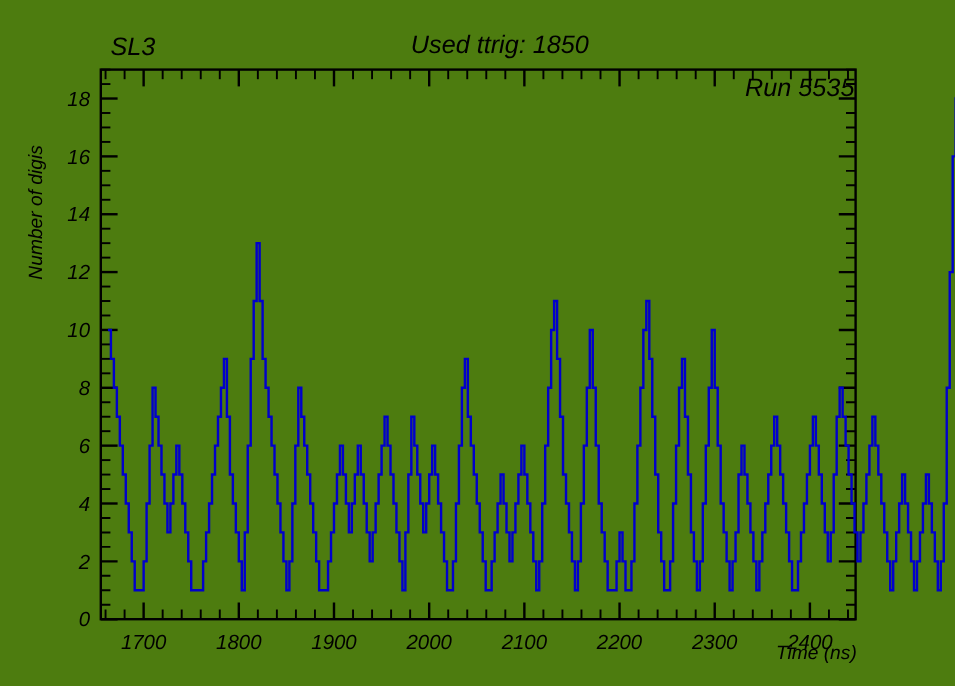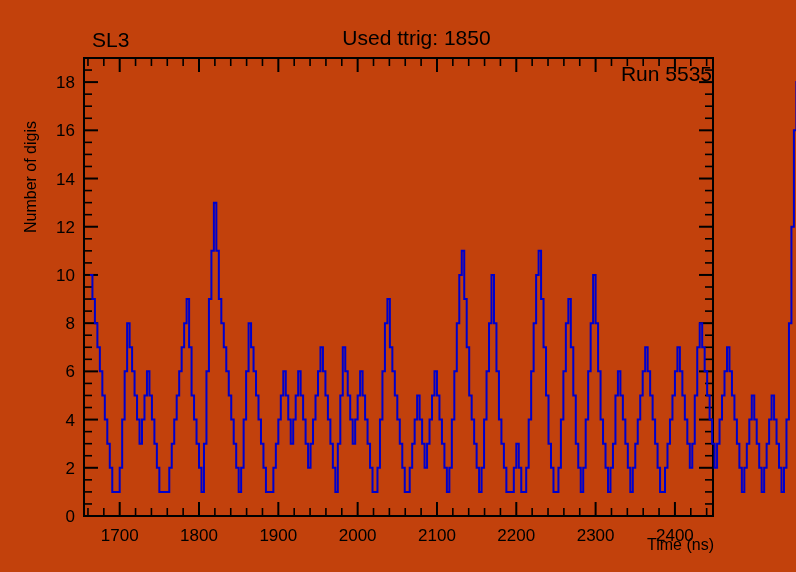--- a/index.html
+++ b/index.html
@@ -10,21 +10,22 @@
   body {
     width: 796px;
     height: 572px;
     font-family: "Liberation Sans", sans-serif;
     overflow: hidden;
   }
   #canvas-root {
     position: relative;
     width: 796px;
     height: 572px;
-    background: #c2410c;
+    background: #4d7c0f;
+    font-style: italic;
   }
   .hdr {
     position: absolute;
     font-family: "Liberation Sans", sans-serif;
     font-size: 21px;
     color: #000000;
     white-space: nowrap;
   }
   #title-left  { left: 92px;  top: 28px; }
   #title-center{ left: 0; right: 0; top: 26px; text-align: center; margin-left: 37px; }

